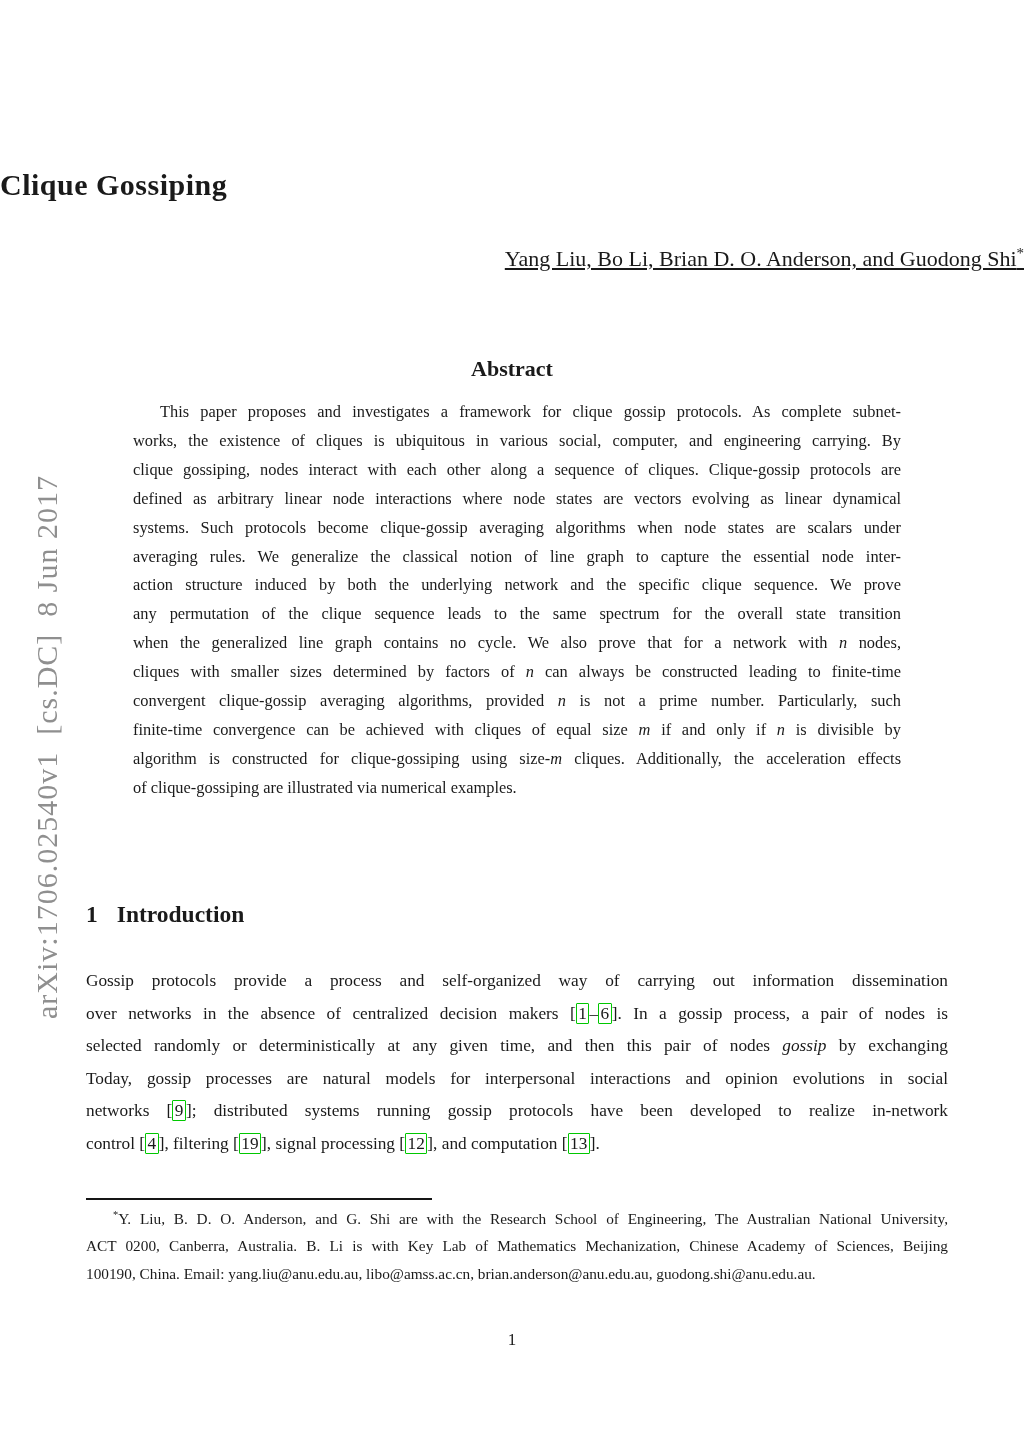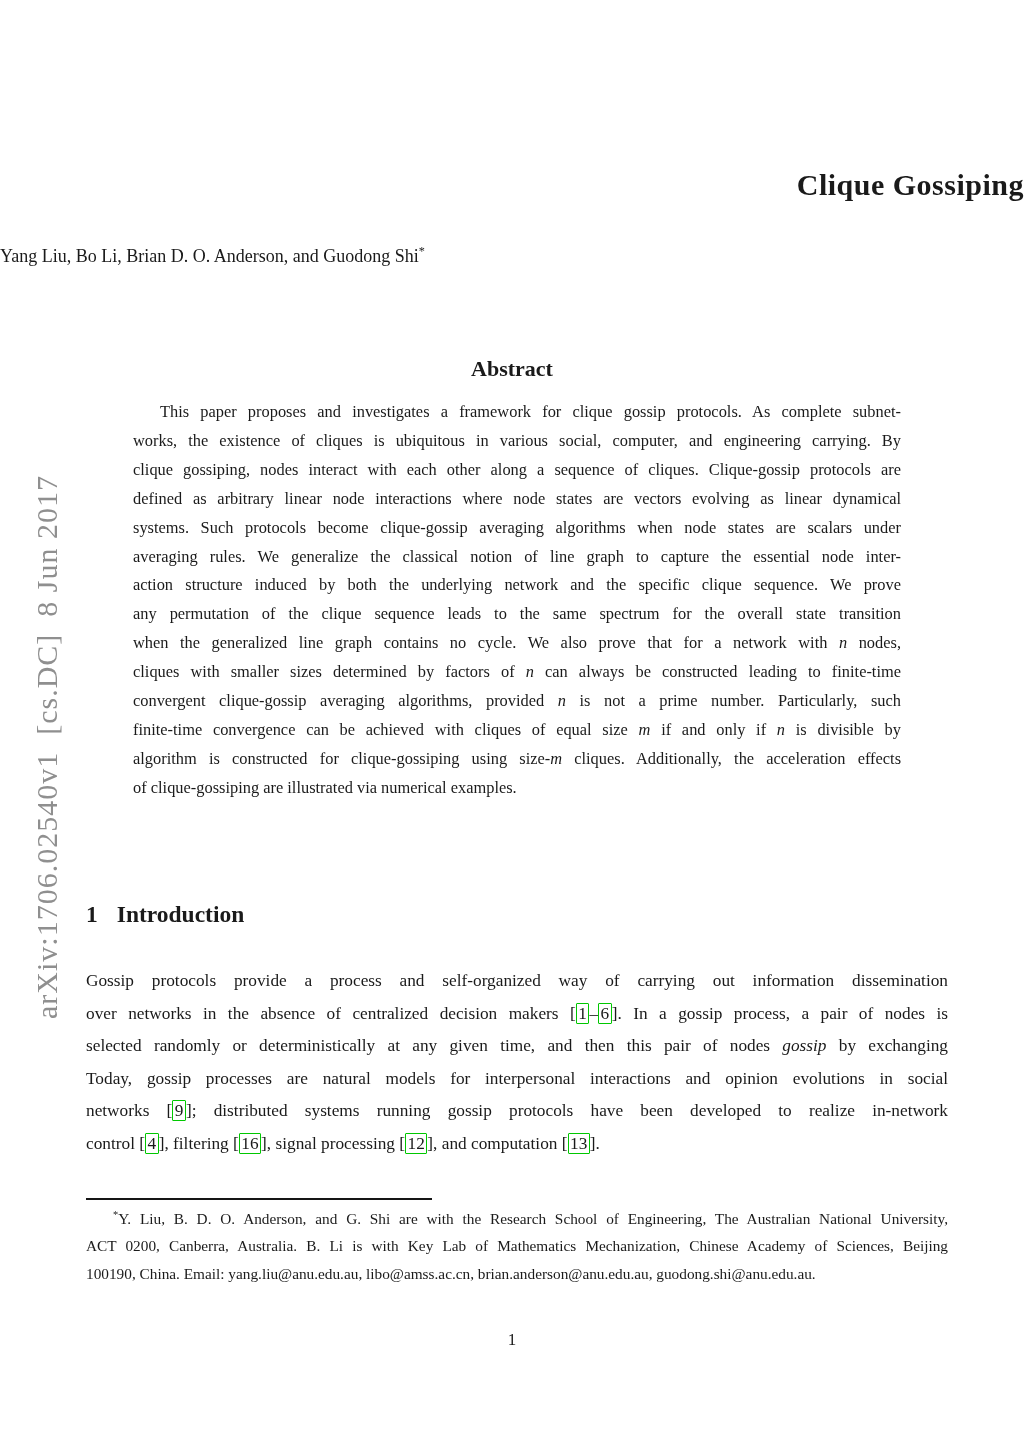--- a/index.html
+++ b/index.html
@@ -26,32 +26,33 @@
     color:var(--gray);
     white-space:pre;
     letter-spacing:1px;
   }
   .title{
     position:absolute;
     top:168px;
     left:0;
     width:100%;
     margin:0;
-    text-align:right;
+    text-align:left;
     font-size:30px;
     font-weight:bold;
     letter-spacing:0.5px;
   }
   .authors{
     position:absolute;
     top:246px;
     left:0;
     width:100%;
-    text-align:left;
-    font-size:18px;
+    text-align:right;
+    font-size:22px;
+    text-decoration:underline;
   }
   .abs-head{
     position:absolute;
     top:356px;
     left:0;
     width:100%;
     text-align:center;
     font-size:22px;
     font-weight:bold;
   }
@@ -158,21 +159,21 @@
   <div class="sec-head">
     <span class="sec-num">1</span><span>Introduction</span>
   </div>
 
   <div class="intro-body para">
       <div class="line">Gossip protocols provide a process and self-organized way of carrying out information dissemination</div>
       <div class="line">over networks in the absence of centralized decision makers [<span class="cite">1</span>–<span class="cite">6</span>]. In a gossip process, a pair of nodes is</div>
       <div class="line">selected randomly or deterministically at any given time, and then this pair of nodes <em>gossip</em> by exchanging</div>
       <div class="line">Today, gossip processes are natural models for interpersonal interactions and opinion evolutions in social</div>
       <div class="line">networks [<span class="cite">9</span>]; distributed systems running gossip protocols have been developed to realize in-network</div>
-      <div class="line last">control [<span class="cite">4</span>], filtering [<span class="cite">16</span>], signal processing [<span class="cite">12</span>], and computation [<span class="cite">13</span>].</div>
+      <div class="line last">control [<span class="cite">4</span>], filtering [<span class="cite">19</span>], signal processing [<span class="cite">12</span>], and computation [<span class="cite">13</span>].</div>
     </div>
 
   <div class="footnote-rule"></div>
 
   <div class="footnote para indent-first">
       <div class="line"><sup>*</sup>Y. Liu, B. D. O. Anderson, and G. Shi are with the Research School of Engineering, The Australian National University,</div>
       <div class="line">ACT 0200, Canberra, Australia. B. Li is with Key Lab of Mathematics Mechanization, Chinese Academy of Sciences, Beijing</div>
       <div class="line last">100190, China. Email: yang.liu@anu.edu.au, libo@amss.ac.cn, brian.anderson@anu.edu.au, guodong.shi@anu.edu.au.</div>
     </div>
 

